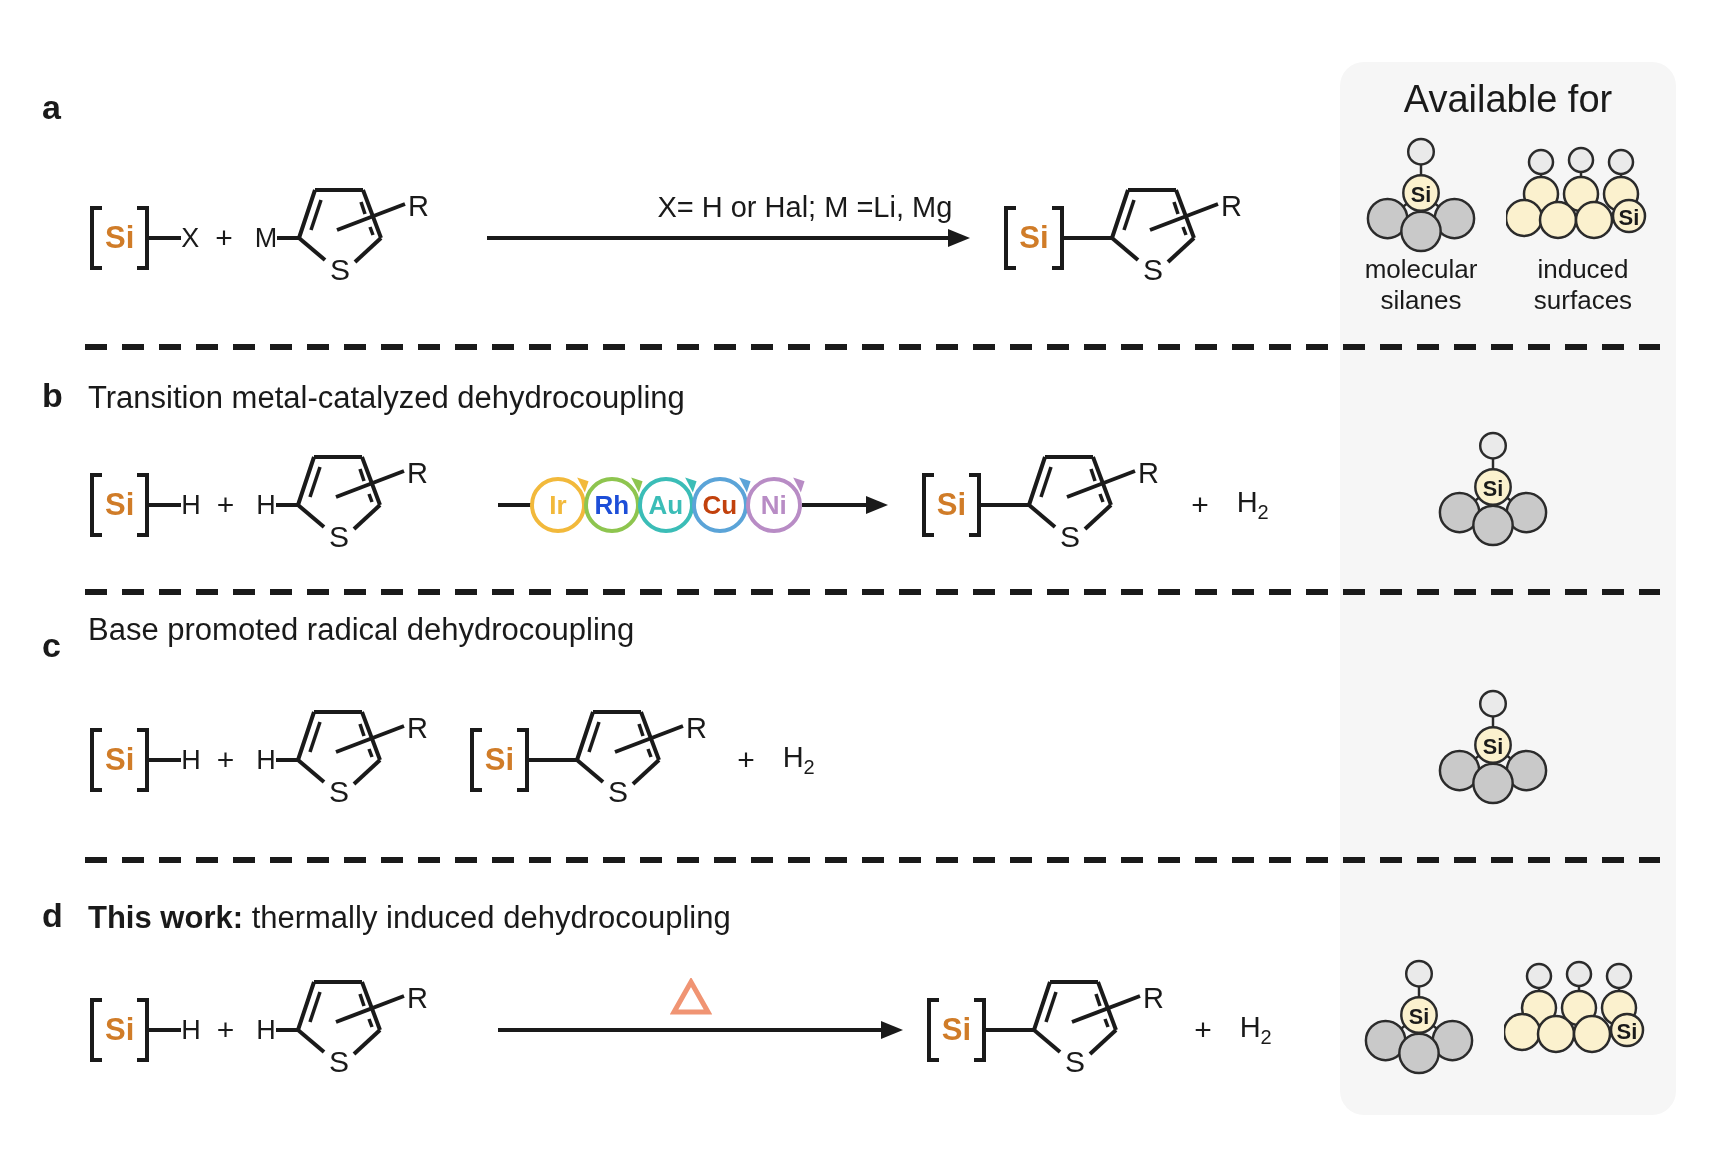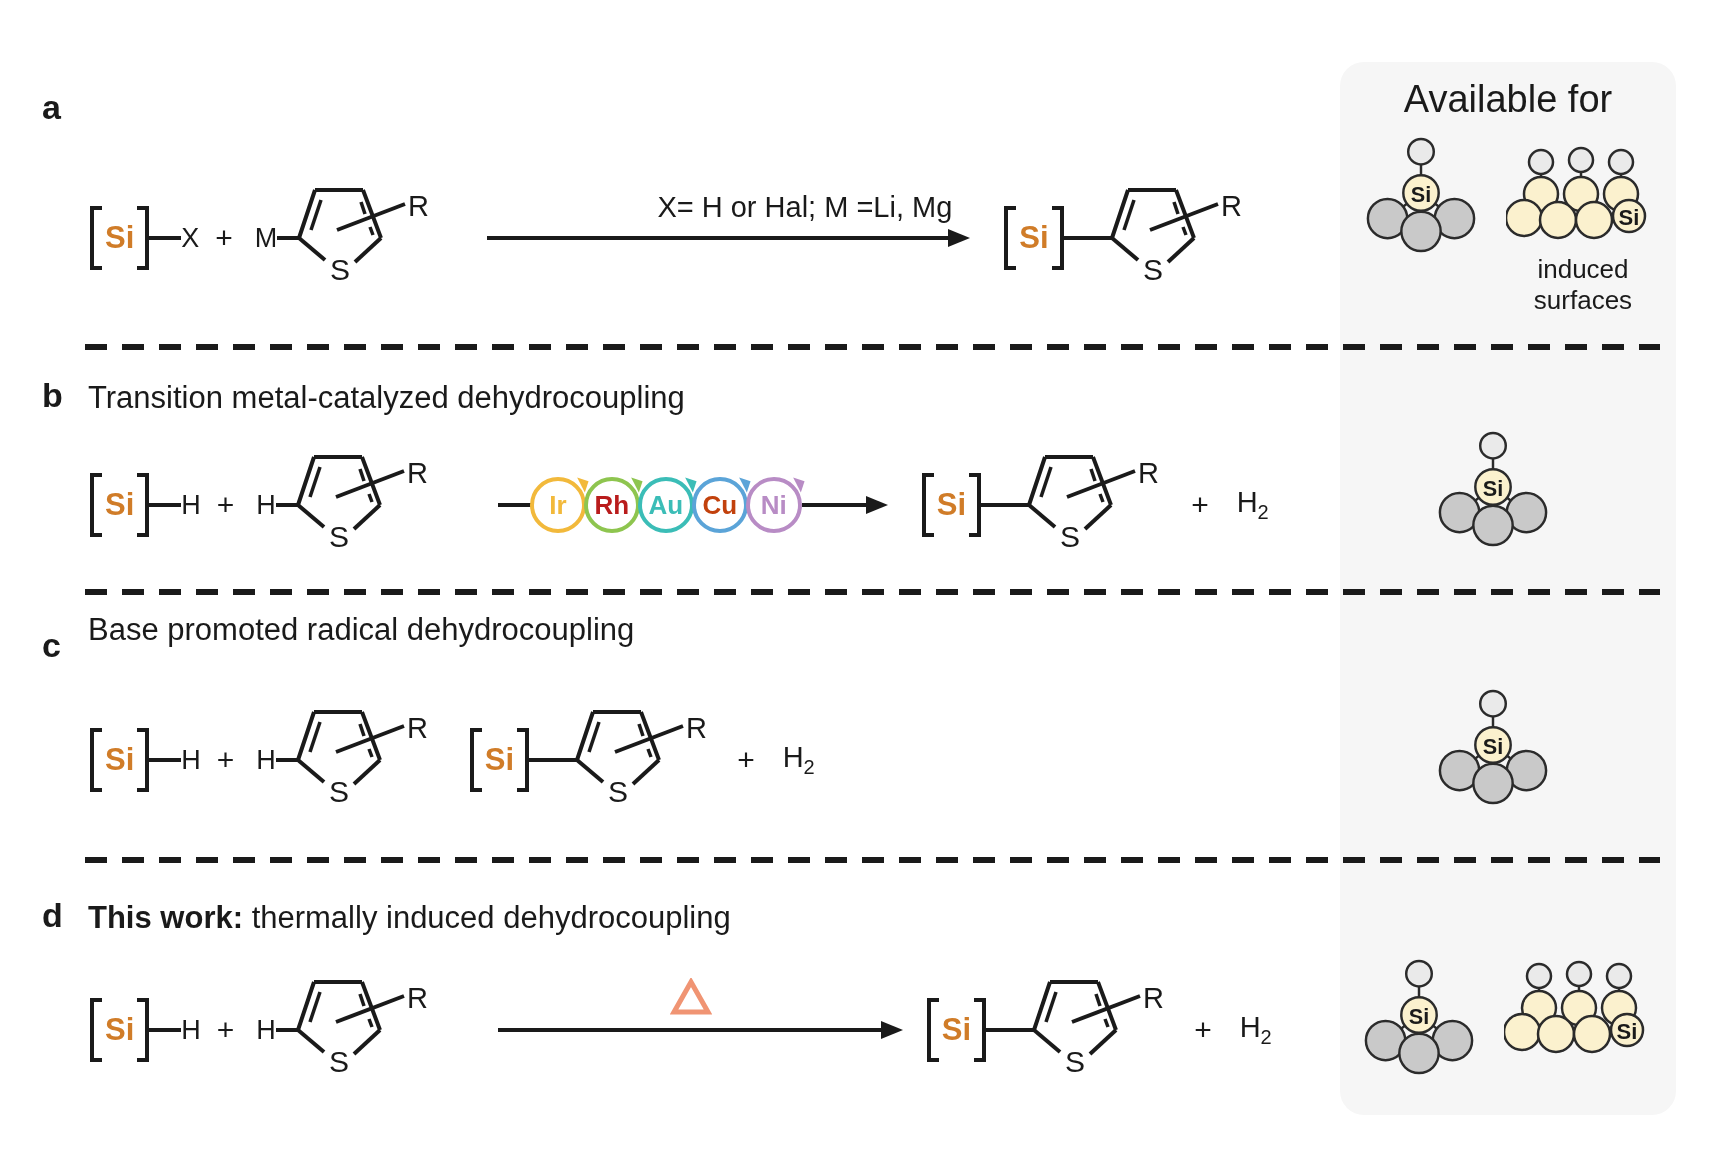--- a/index.html
+++ b/index.html
@@ -120,20 +120,24 @@
 
   <aside class="sidebar">
     <div class="sidebar-title">Available for</div>
 
     <svg class="sb-icon" style="left:22px;top:70px" width="118" height="122">
         <use href="#sym-silane"></use>
       </svg>
     <svg class="sb-icon" style="left:166px;top:84px" width="150" height="100">
         <use href="#sym-surface"></use>
       </svg>
+    <div class="sb-label" style="left:-4px;top:192px">
+      <span>molecular</span><br>
+      <span>silanes</span>
+    </div>
     <div class="sb-label" style="left:158px;top:192px">
       <span>induced</span><br>
       <span>surfaces</span>
     </div>
 
     <svg class="sb-icon" style="left:94px;top:364px" width="118" height="122">
         <use href="#sym-silane"></use>
       </svg>
 
     <svg class="sb-icon" style="left:94px;top:622px" width="118" height="122">
@@ -202,21 +206,21 @@
           <use href="#sym-thiophene"></use>
         </svg>
     </span>
     <span class="metal-zone" style="margin-left:64px">
       <span class="m-dash"></span>
       <span class="m-circle" style="border-color: rgb(242, 185, 59);">
         <span style="color: rgb(242, 185, 59);">Ir</span>
         <span class="m-head" style="border-top-color: rgb(242, 185, 59);"></span>
       </span>
       <span class="m-circle" style="border-color: rgb(142, 197, 79);">
-        <span style="color: #b91c1c;">Rh</span>
+        <span style="color: #1d4ed8;">Rh</span>
         <span class="m-head" style="border-top-color: rgb(142, 197, 79);"></span>
       </span>
       <span class="m-circle" style="border-color: rgb(59, 189, 183);">
         <span style="color: rgb(59, 189, 183);">Au</span>
         <span class="m-head" style="border-top-color: rgb(59, 189, 183);"></span>
       </span>
       <span class="m-circle" style="border-color: rgb(91, 164, 216);">
         <span style="color: #c2410c;">Cu</span>
         <span class="m-head" style="border-top-color: rgb(91, 164, 216);"></span>
       </span>

